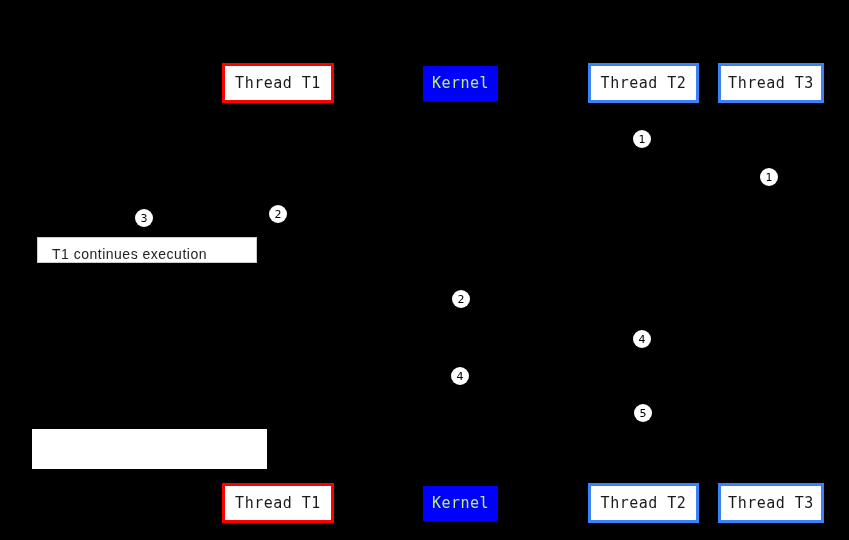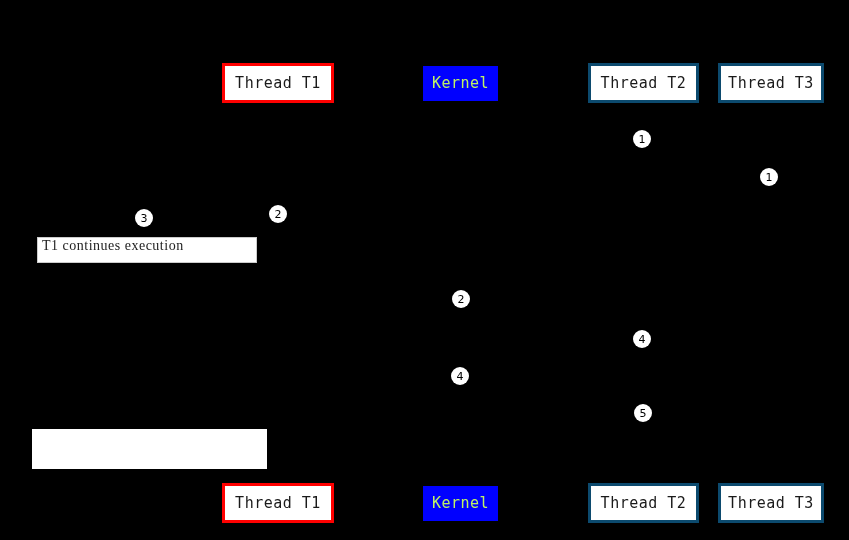--- a/index.html
+++ b/index.html
@@ -37,21 +37,21 @@
     white-space: nowrap;
     line-height: 1;
   }
   .actor-box.red-outline {
     background: #ffffff;
     border: 3px solid #ff0000;
     color: #1a1a1a;
   }
   .actor-box.blue-outline {
     background: #ffffff;
-    border: 3px solid #0c4a6e;
+    border: 3px solid #3b82f6;
     color: #1a1a1a;
   }
   .actor-box.blue-fill {
     background: #0000ff;
     border: 0 solid #0000ff;
     color: #bef264;
   }
 
   
   .notch {
@@ -79,25 +79,25 @@
     line-height: 1;
   }
 
   
   .note-box {
     position: absolute;
     box-sizing: border-box;
     background: #ffffff;
     border: 1px solid #cccccc;
     color: #222222;
-    font-family: Liberation Serif, serif;
+    font-family: Liberation Sans, sans-serif;
     font-size: 14px;
     display: flex;
-    align-items: flex-start;
-    padding: 0 4px;
+    align-items: flex-end;
+    padding: 0 14px;
     white-space: nowrap;
     letter-spacing: 0.5px;
   }
   .note-box.blank {
     border: 0;
   }
 </style>
 </head>
 <body>
 

